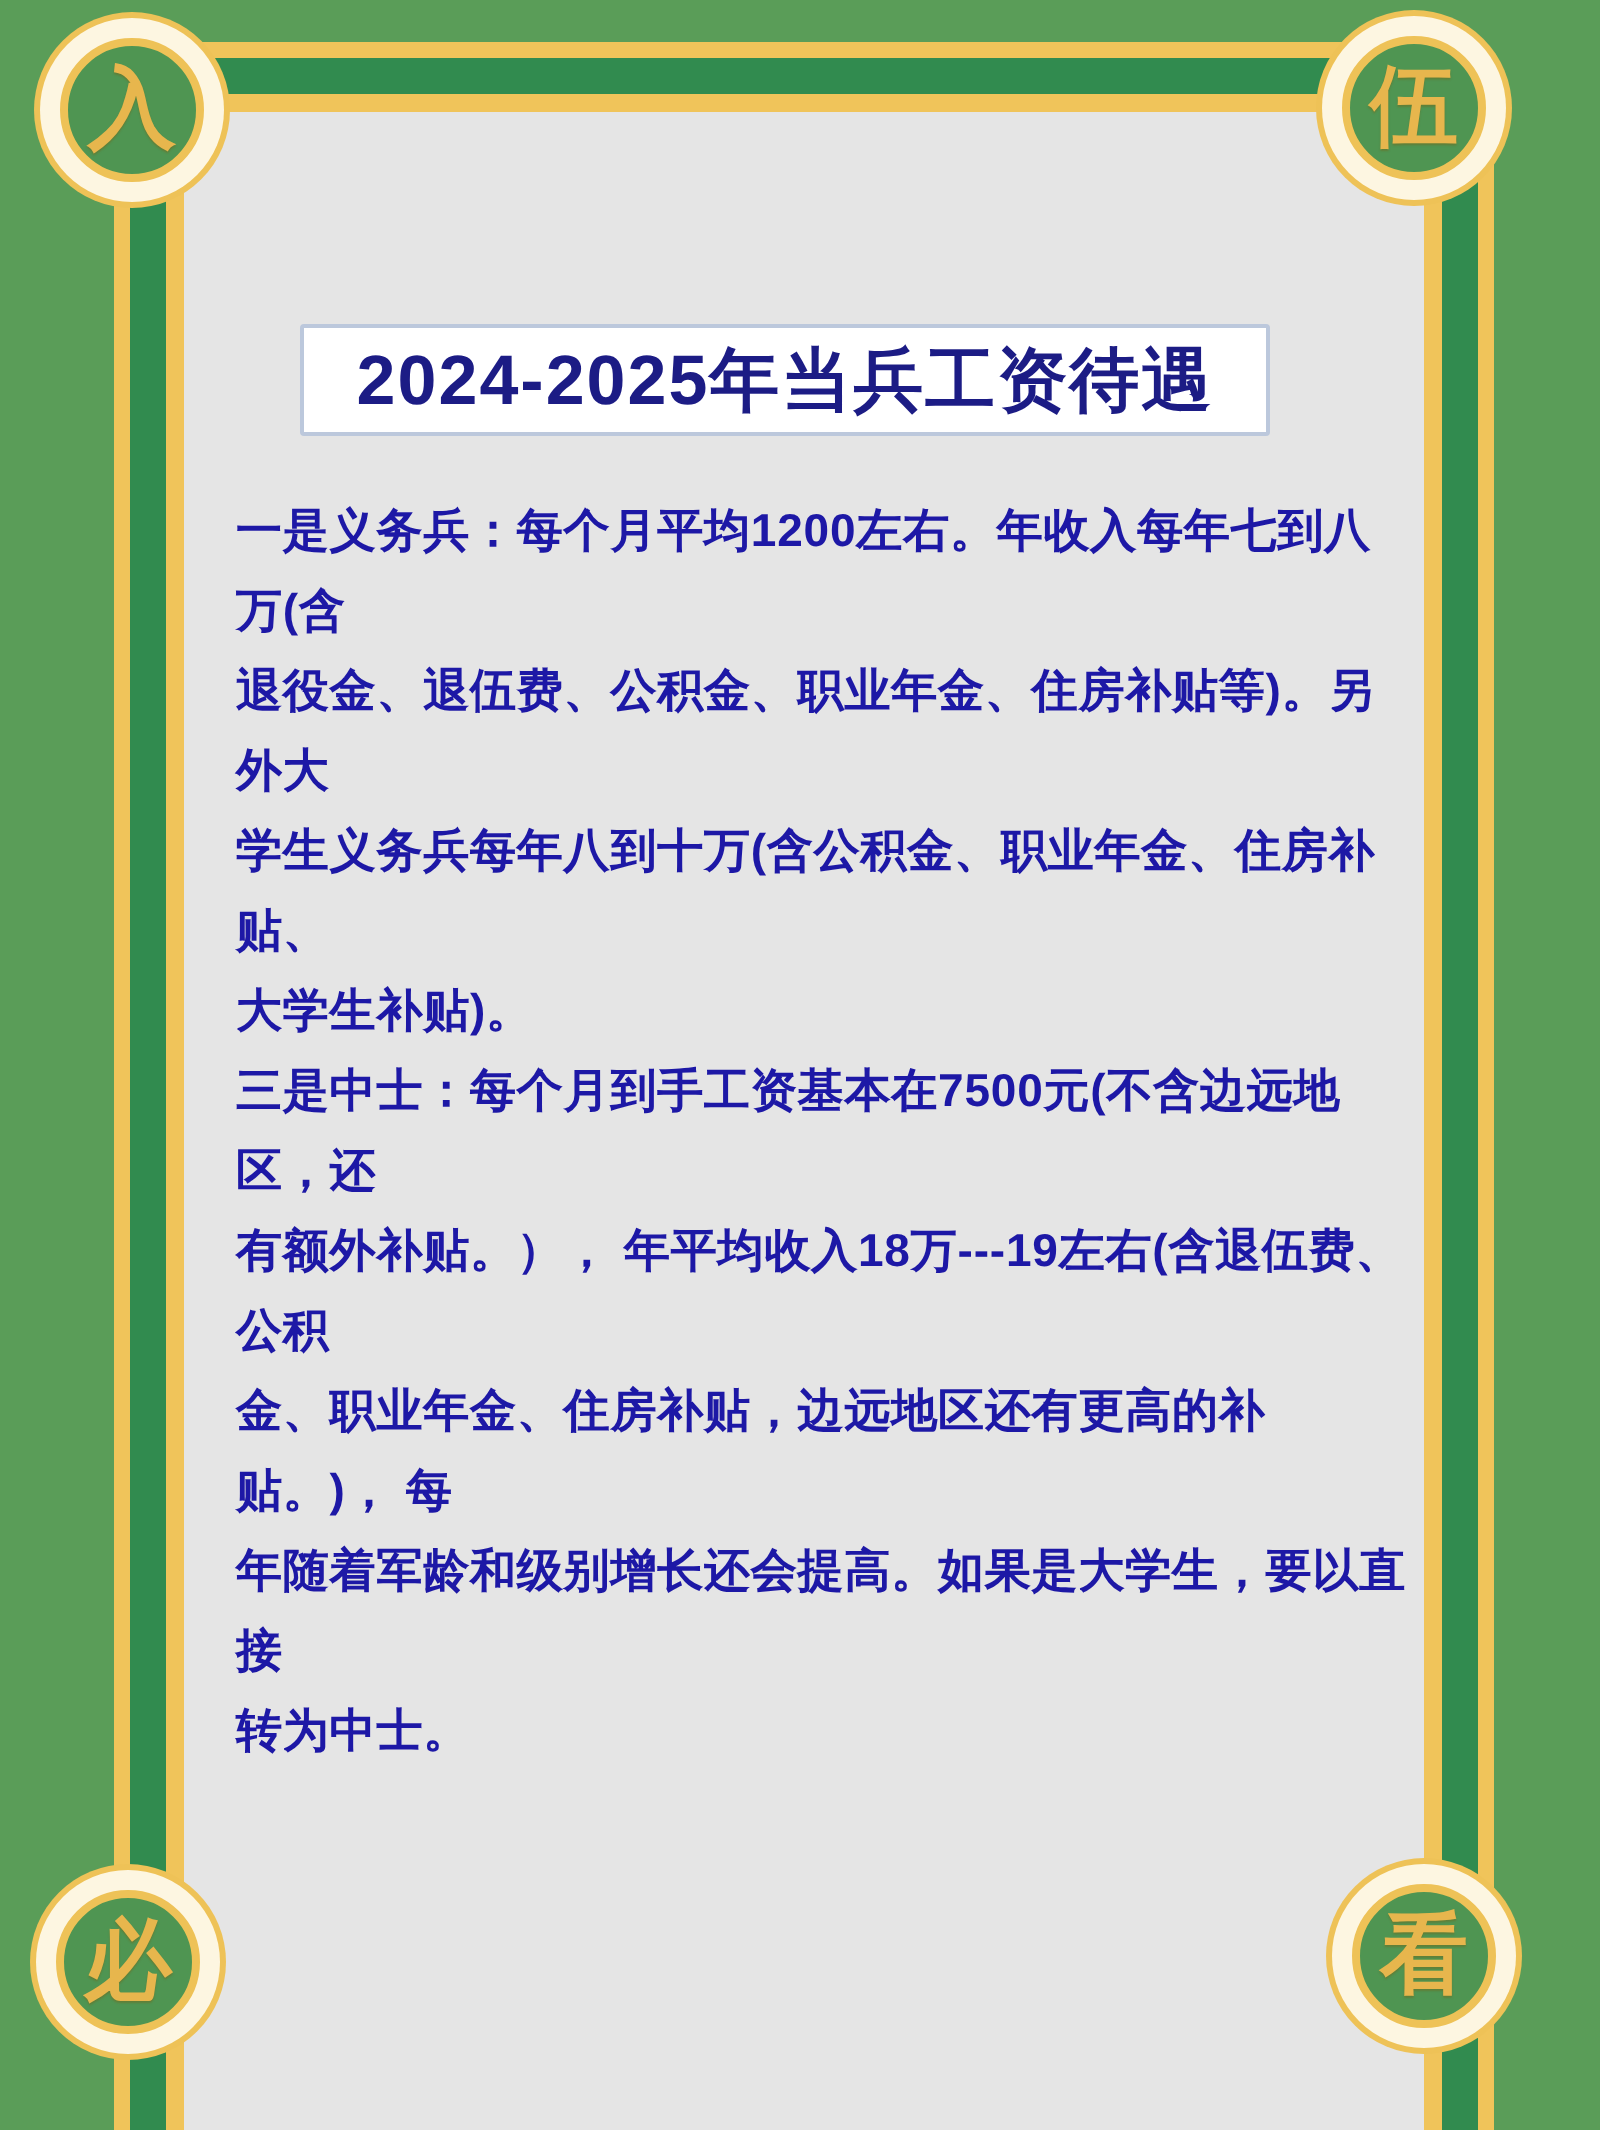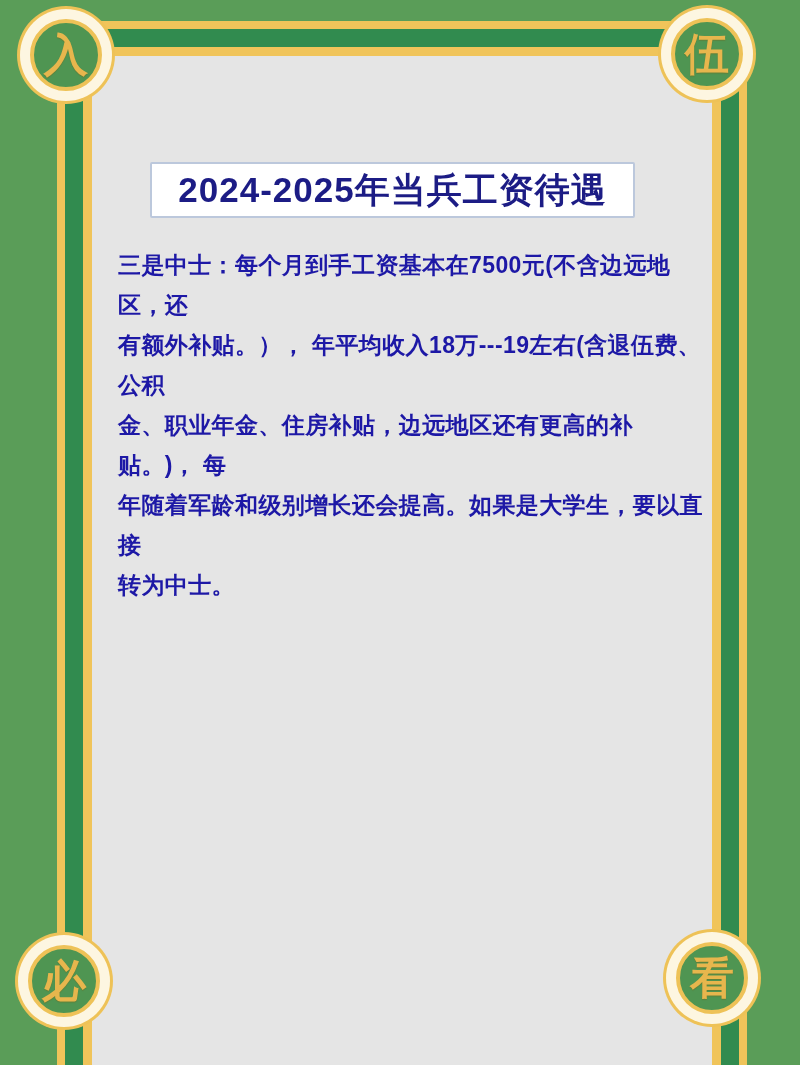--- a/index.html
+++ b/index.html
@@ -98,20 +98,24 @@
 
 <div class="poster">
 
   <div class="content">
 
     <div class="title-box">
       <h1>2024-2025年当兵工资待遇</h1>
     </div>
 
     <div class="body-text">
+      <p>一是义务兵：每个月平均1200左右。年收入每年七到八万(含
+退役金、退伍费、公积金、职业年金、住房补贴等)。另外大
+学生义务兵每年八到十万(含公积金、职业年金、住房补贴、
+大学生补贴)。</p>
       <p>三是中士：每个月到手工资基本在7500元(不含边远地区，还
 有额外补贴。）， 年平均收入18万---19左右(含退伍费、公积
 金、职业年金、住房补贴，边远地区还有更高的补贴。)， 每
 年随着军龄和级别增长还会提高。如果是大学生，要以直接
 转为中士。</p>
 
     </div>
 
   </div>
 

